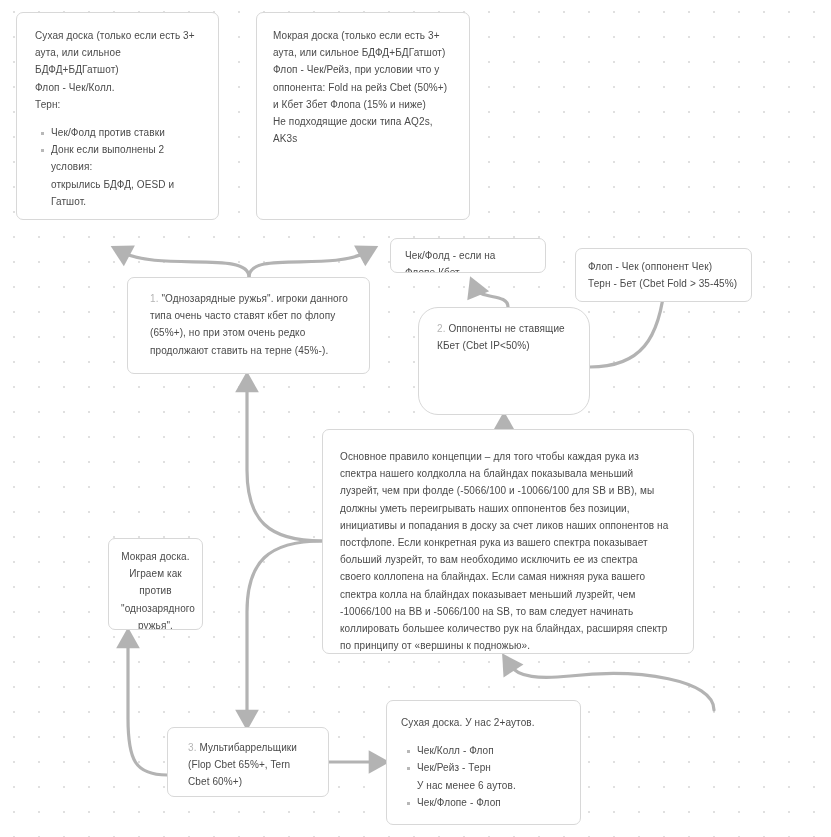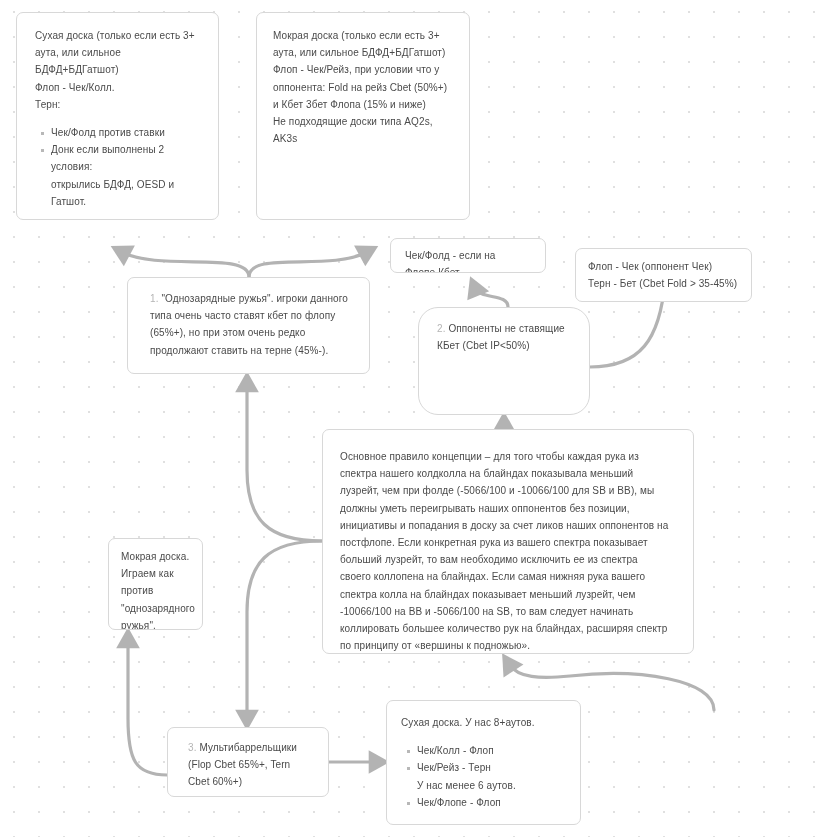--- a/index.html
+++ b/index.html
@@ -86,21 +86,21 @@
   #n-single-shot   { left: 127px; top: 277px; width: 243px; height: 97px; }
   #n-single-shot .body { padding: 12px 16px 0 22px; }
 
   #n-no-cbet       { left: 418px; top: 307px; width: 172px; height: 108px; border-radius: 20px; }
   #n-no-cbet .body { padding: 12px 12px 0 18px; }
 
   #n-main-rule     { left: 322px; top: 429px; width: 372px; height: 225px; }
   #n-main-rule .body { padding: 18px 22px 0 17px; }
 
   #n-wet-play      { left: 108px; top: 538px; width: 95px; height: 92px; }
-  #n-wet-play .body { padding: 9px 12px 0 12px; }
+  #n-wet-play .body { padding: 9px 12px 0 12px; text-align: center; }
 
   #n-multibarrel   { left: 167px; top: 727px; width: 162px; height: 70px; }
   #n-multibarrel .body { padding: 11px 10px 0 20px; }
 
   #n-dry6outs      { left: 386px; top: 700px; width: 195px; height: 125px; }
   #n-dry6outs .body { padding: 13px 12px 0 14px; }
 
   #n-bluff-rule    { left: 628px; top: 710px; width: 172px; height: 99px; }
   #n-bluff-rule .body { padding: 11px 12px 0 14px; }
 </style>
@@ -213,21 +213,21 @@
   <div class="node" id="n-multibarrel">
     <div class="body">
       <div class="para"><span class="ordnum">3.</span><span> Мультибаррельщики
 (Flop Cbet 65%+, Tern
 Cbet 60%+)</span></div>
     </div>
   </div>
 
   <div class="node" id="n-dry6outs">
     <div class="body">
-      <div class="para">Сухая доска. У нас 8+аутов.</div>
+      <div class="para">Сухая доска. У нас 2+аутов.</div>
       <div class="gap"></div>
       <ul class="bullets">
         <li>Чек/Колл - Флоп</li>
         <li>Чек/Рейз - Терн
 У нас менее 6 аутов.</li>
         <li>Чек/Флопе - Флоп</li>
       </ul>
     </div>
   </div>
 

